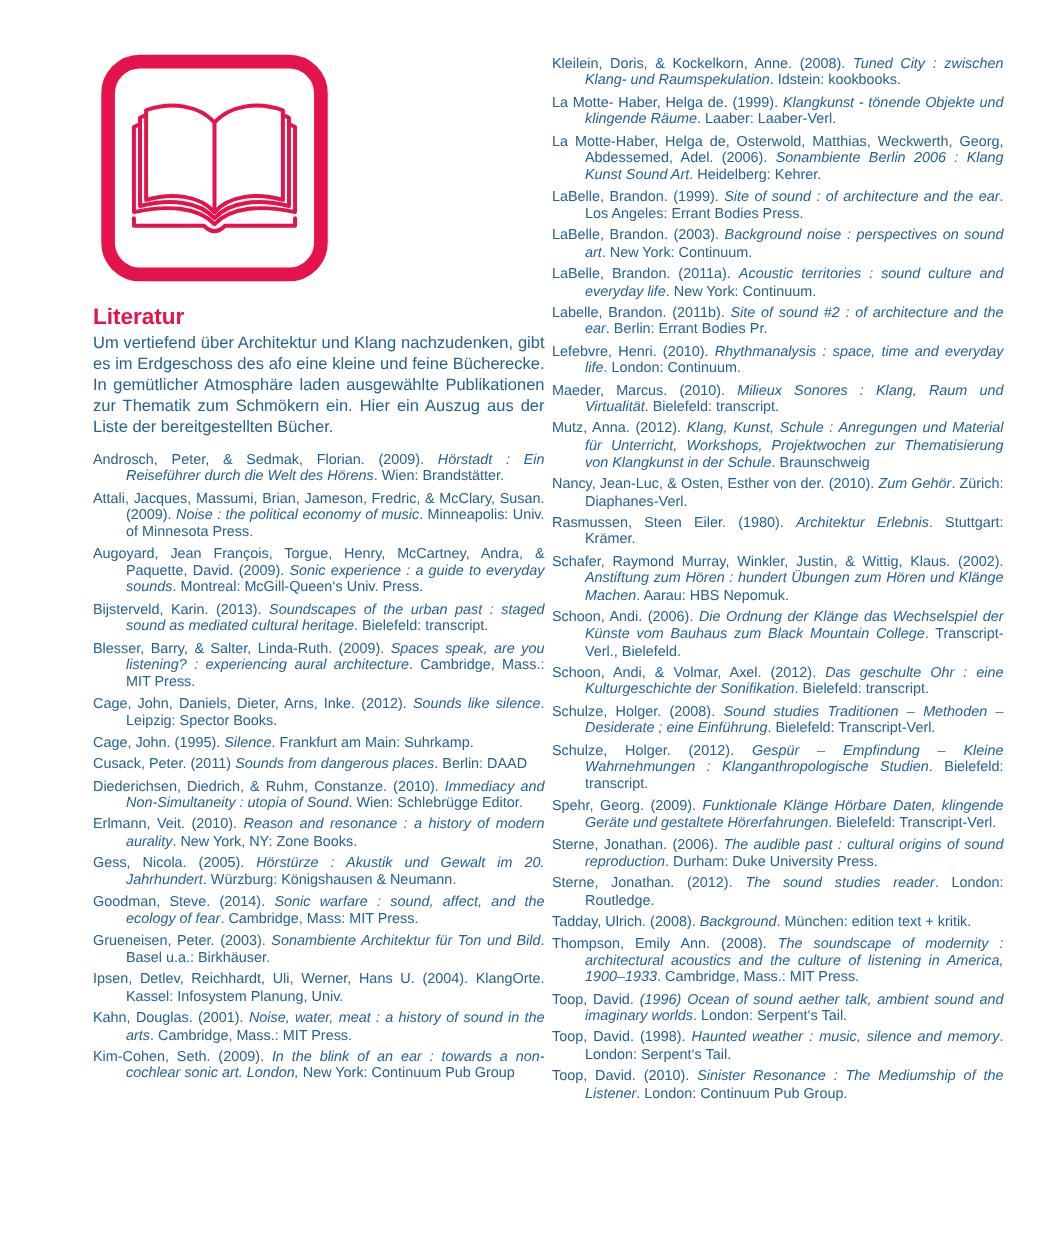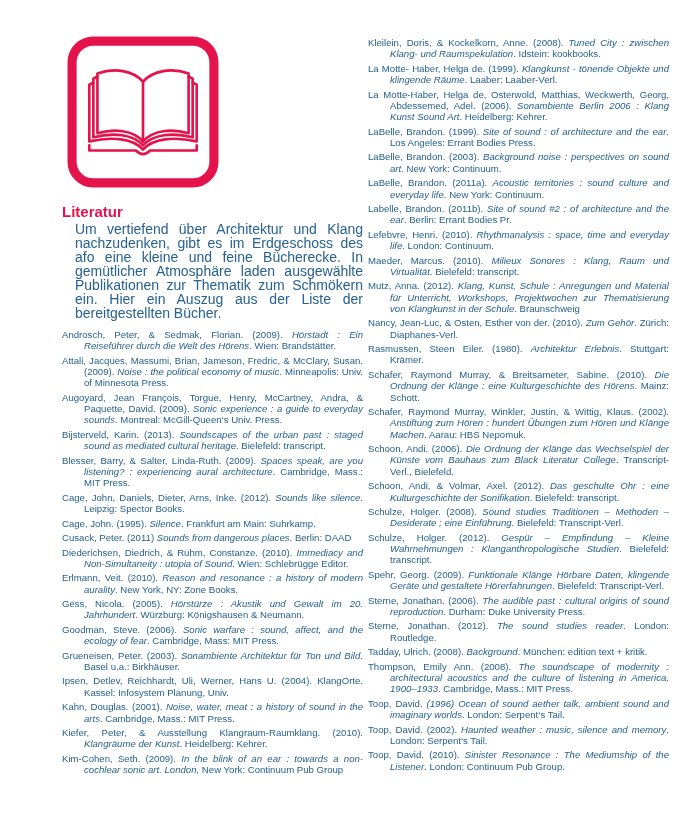--- a/index.html
+++ b/index.html
@@ -15,24 +15,24 @@
   .col-left{position:absolute;left:62px;top:203px;width:301px;}
   .col-right{position:absolute;left:368px;top:37px;width:301px;}
   .title{
     color:#E4134B;
     font-weight:bold;
     font-size:15px;
     line-height:17px;
     margin:0 0 2px 0;
   }
   .intro{
-    font-size:14px;
+    font-size:11px;
     line-height:14px;
     text-align:justify;
-    margin:0 0 9px 13px;
+    margin:0 0 9px 0;
   }
   .ref{
     font-size:9.6px;
     line-height:11.3px;
     text-align:justify;
     padding-left:22px;
     text-indent:-22px;
     margin:0 0 3.2px 0;
   }
   .it{font-style:italic;}
@@ -64,53 +64,51 @@
         <div class="ref"><span>Attali, Jacques, Massumi, Brian, Jameson, Fredric, &amp; McClary, Susan. (2009). </span><span class="it">Noise : the political economy of music</span><span>. Minneapolis: Univ. of Minnesota Press.</span></div>
         <div class="ref"><span>Augoyard, Jean François, Torgue, Henry, McCartney, Andra, &amp; Paquette, David. (2009). </span><span class="it">Sonic experience : a guide to everyday sounds</span><span>. Montreal: McGill-Queen‘s Univ. Press.</span></div>
         <div class="ref"><span>Bijsterveld, Karin. (2013). </span><span class="it">Soundscapes of the urban past : staged sound as mediated cultural heritage</span><span>. Bielefeld: transcript.</span></div>
         <div class="ref"><span>Blesser, Barry, &amp; Salter, Linda-Ruth. (2009). </span><span class="it">Spaces speak, are you listening? : experiencing aural architecture</span><span>. Cambridge, Mass.: MIT Press.</span></div>
         <div class="ref"><span>Cage, John, Daniels, Dieter, Arns, Inke. (2012). </span><span class="it">Sounds like silence</span><span>. Leipzig: Spector Books.</span></div>
         <div class="ref"><span>Cage, John. (1995). </span><span class="it">Silence</span><span>. Frankfurt am Main: Suhrkamp.</span></div>
         <div class="ref"><span>Cusack, Peter. (2011) </span><span class="it">Sounds from dangerous places</span><span>. Berlin: DAAD</span></div>
         <div class="ref"><span>Diederichsen, Diedrich, &amp; Ruhm, Constanze. (2010). </span><span class="it">Immediacy and Non-Simultaneity : utopia of Sound</span><span>. Wien: Schlebrügge Editor.</span></div>
         <div class="ref"><span>Erlmann, Veit. (2010). </span><span class="it">Reason and resonance : a history of modern aurality</span><span>. New York, NY: Zone Books.</span></div>
         <div class="ref"><span>Gess, Nicola. (2005). </span><span class="it">Hörstürze : Akustik und Gewalt im 20. Jahrhundert</span><span>. Würzburg: Königshausen &amp; Neumann.</span></div>
-        <div class="ref"><span>Goodman, Steve. (2006). </span><span class="it">Sonic warfare : sound, affect, and the ecology of fear</span><span>. Cambridge, Mass: MIT Press.</span></div>
+        <div class="ref"><span>Goodman, Steve. (2014). </span><span class="it">Sonic warfare : sound, affect, and the ecology of fear</span><span>. Cambridge, Mass: MIT Press.</span></div>
         <div class="ref"><span>Grueneisen, Peter. (2003). </span><span class="it">Sonambiente Architektur für Ton und Bild</span><span>. Basel u.a.: Birkhäuser.</span></div>
         <div class="ref"><span>Ipsen, Detlev, Reichhardt, Uli, Werner, Hans U. (2004). KlangOrte. Kassel: Infosystem Planung, Univ.</span></div>
         <div class="ref"><span>Kahn, Douglas. (2001). </span><span class="it">Noise, water, meat : a history of sound in the arts</span><span>. Cambridge, Mass.: MIT Press.</span></div>
-        <div class="ref"><span>Kiefer, Peter, &amp; Ausstellung Klangraum-Raumklang. (2010). </span><span class="it">Klangräume der Kunst</span><span>. Heidelberg: Kehrer.</span></div>
         <div class="ref"><span>Kim-Cohen, Seth. (2009). </span><span class="it">In the blink of an ear : towards a non-cochlear sonic art. London,</span><span> New York: Continuum Pub Group</span></div>
       </div>
   </div>
 
   <div class="col-right">
     <div>
         <div class="ref"><span>Kleilein, Doris, &amp; Kockelkorn, Anne. (2008). </span><span class="it">Tuned City : zwischen Klang- und Raumspekulation</span><span>. Idstein: kookbooks.</span></div>
         <div class="ref"><span>La Motte- Haber, Helga de. (1999). </span><span class="it">Klangkunst - tönende Objekte und klingende Räume</span><span>. Laaber: Laaber-Verl.</span></div>
         <div class="ref"><span>La Motte-Haber, Helga de, Osterwold, Matthias, Weckwerth, Georg, Abdessemed, Adel. (2006). </span><span class="it">Sonambiente Berlin 2006 : Klang Kunst Sound Art</span><span>. Heidelberg: Kehrer.</span></div>
         <div class="ref"><span>LaBelle, Brandon. (1999). </span><span class="it">Site of sound : of architecture and the ear</span><span>. Los Angeles: Errant Bodies Press.</span></div>
         <div class="ref"><span>LaBelle, Brandon. (2003). </span><span class="it">Background noise : perspectives on sound art</span><span>. New York: Continuum.</span></div>
         <div class="ref"><span>LaBelle, Brandon. (2011a). </span><span class="it">Acoustic territories : sound culture and everyday life</span><span>. New York: Continuum.</span></div>
         <div class="ref"><span>Labelle, Brandon. (2011b). </span><span class="it">Site of sound #2 : of architecture and the ear</span><span>. Berlin: Errant Bodies Pr.</span></div>
         <div class="ref"><span>Lefebvre, Henri. (2010). </span><span class="it">Rhythmanalysis : space, time and everyday life</span><span>. London: Continuum.</span></div>
         <div class="ref"><span>Maeder, Marcus. (2010). </span><span class="it">Milieux Sonores : Klang, Raum und Virtualität</span><span>. Bielefeld: transcript.</span></div>
         <div class="ref"><span>Mutz, Anna. (2012). </span><span class="it">Klang, Kunst, Schule : Anregungen und Material für Unterricht, Workshops, Projektwochen zur Thematisierung von Klangkunst in der Schule</span><span>. Braunschweig</span></div>
         <div class="ref"><span>Nancy, Jean-Luc, &amp; Osten, Esther von der. (2010). </span><span class="it">Zum Gehör</span><span>. Zürich: Diaphanes-Verl.</span></div>
         <div class="ref"><span>Rasmussen, Steen Eiler. (1980). </span><span class="it">Architektur Erlebnis</span><span>. Stuttgart: Krämer.</span></div>
-        <div class="ref"><span>Schafer, Raymond Murray, &amp; Breitsameter, Sabine. (2010). </span><span class="it">Die Ordnung der Klänge : eine Kulturgeschichte des Hörens</span><span>. Mainz: Schott.</span></div>
         <div class="ref"><span>Schafer, Raymond Murray, Winkler, Justin, &amp; Wittig, Klaus. (2002). </span><span class="it">Anstiftung zum Hören : hundert Übungen zum Hören und Klänge Machen</span><span>. Aarau: HBS Nepomuk.</span></div>
-        <div class="ref"><span>Schoon, Andi. (2006). </span><span class="it">Die Ordnung der Klänge das Wechselspiel der Künste vom Bauhaus zum Black Literatur College</span><span>. Transcript-Verl., Bielefeld.</span></div>
+        <div class="ref"><span>Schoon, Andi. (2006). </span><span class="it">Die Ordnung der Klänge das Wechselspiel der Künste vom Bauhaus zum Black Mountain College</span><span>. Transcript-Verl., Bielefeld.</span></div>
         <div class="ref"><span>Schoon, Andi, &amp; Volmar, Axel. (2012). </span><span class="it">Das geschulte Ohr : eine Kulturgeschichte der Sonifikation</span><span>. Bielefeld: transcript.</span></div>
         <div class="ref"><span>Schulze, Holger. (2008). </span><span class="it">Sound studies Traditionen – Methoden –Desiderate ; eine Einführung</span><span>. Bielefeld: Transcript-Verl.</span></div>
         <div class="ref"><span>Schulze, Holger. (2012). </span><span class="it">Gespür – Empfindung – Kleine Wahrnehmungen : Klanganthropologische Studien</span><span>. Bielefeld: transcript.</span></div>
         <div class="ref"><span>Spehr, Georg. (2009). </span><span class="it">Funktionale Klänge Hörbare Daten, klingende Geräte und gestaltete Hörerfahrungen</span><span>. Bielefeld: Transcript-Verl.</span></div>
         <div class="ref"><span>Sterne, Jonathan. (2006). </span><span class="it">The audible past : cultural origins of sound reproduction</span><span>. Durham: Duke University Press.</span></div>
         <div class="ref"><span>Sterne, Jonathan. (2012). </span><span class="it">The sound studies reader</span><span>. London: Routledge.</span></div>
         <div class="ref"><span>Tadday, Ulrich. (2008). </span><span class="it">Background</span><span>. München: edition text + kritik.</span></div>
         <div class="ref"><span>Thompson, Emily Ann. (2008). </span><span class="it">The soundscape of modernity : architectural acoustics and the culture of listening in America, 1900–1933</span><span>. Cambridge, Mass.: MIT Press.</span></div>
         <div class="ref"><span>Toop, David. </span><span class="it">(1996) Ocean of sound aether talk, ambient sound and imaginary worlds</span><span>. London: Serpent‘s Tail.</span></div>
-        <div class="ref"><span>Toop, David. (2002). </span><span class="it">Haunted weather : music, silence and memory</span><span>. London: Serpent‘s Tail.</span></div>
+        <div class="ref"><span>Toop, David. (1998). </span><span class="it">Haunted weather : music, silence and memory</span><span>. London: Serpent‘s Tail.</span></div>
         <div class="ref"><span>Toop, David. (2010). </span><span class="it">Sinister Resonance : The Mediumship of the Listener</span><span>. London: Continuum Pub Group.</span></div>
       </div>
   </div>
 
 </div>
 
 </body></html>

